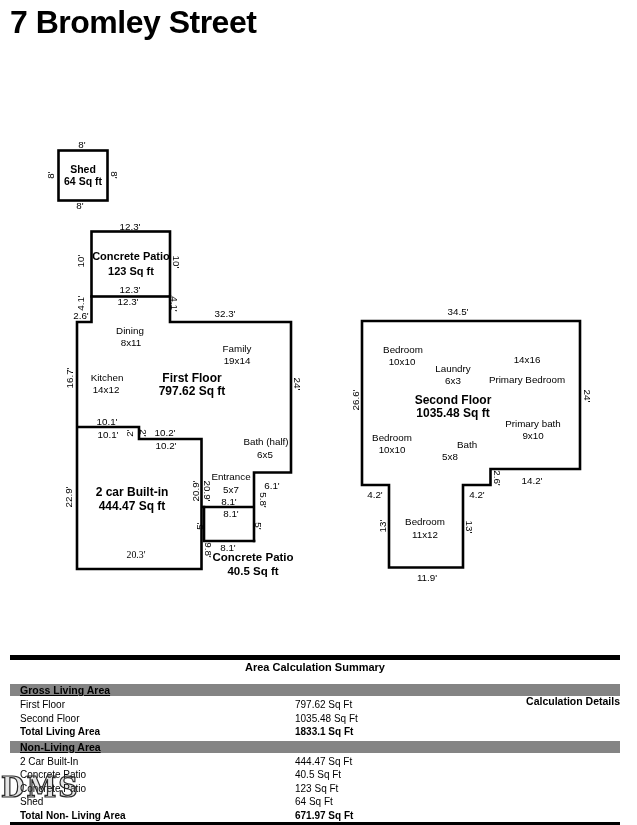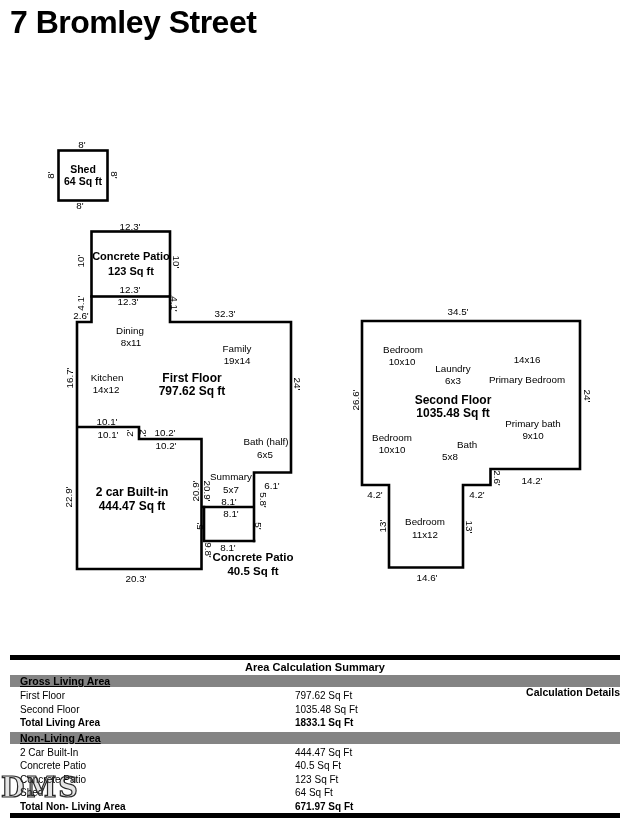--- a/index.html
+++ b/index.html
@@ -12,21 +12,21 @@
   
   #plan-svg{position:absolute;left:0;top:0;}
   #plan-labels .pl{position:absolute;transform:translate(-50%,-50%);white-space:nowrap;
                    font-size:9.8px;line-height:1;}
   #plan-labels .pl.b{font-weight:700;}
   #plan-labels .pl.ccw{transform:translate(-50%,-50%) rotate(-90deg);}
   #plan-labels .pl.cw{transform:translate(-50%,-50%) rotate(90deg);}
   
   #tbl{position:absolute;left:10px;top:655px;width:610px;}
   .bar-black{height:5px;background:#000;}
-  .t-title{height:15px;line-height:15px;text-align:center;font-weight:700;font-size:11px;}
+  .t-title{height:24px;line-height:15px;text-align:center;font-weight:700;font-size:11px;}
   .t-gray{position:relative;height:12px;line-height:12px;background:#848484;font-weight:700;font-size:10.5px;margin-bottom:2px;}
   .t-gray .g1{position:absolute;left:10px;top:0;text-decoration:underline;}
   .t-gray .g2{position:absolute;left:0;right:0;top:0;text-align:right;margin-top:11px;}
   .trow{display:flex;height:13.5px;align-items:center;font-size:10px;}
   .trow .c1{margin-left:10px;width:275px;flex:0 0 275px;}
   .trow .c2{flex:1;}
   .trow.b{font-weight:700;}
   .tgap{height:2px;}
   
   #wm{position:absolute;left:1px;top:772px;font-family:"DejaVu Serif","Liberation Serif",serif;
@@ -89,33 +89,33 @@
       <span class="pl cw" style="left: 143px; top: 433px;">2'</span>
       <span class="pl" style="left: 165px; top: 433px;">10.2'</span>
       <span class="pl" style="left: 166px; top: 446px;">10.2'</span>
       <span class="pl" style="left: 266px; top: 442px;">Bath (half)</span>
       <span class="pl" style="left: 265px; top: 455px;">6x5</span>
       <span class="pl ccw" style="left: 69px; top: 497px;">22.9'</span>
       <span class="pl b" style="left: 132px; top: 492px; font-size: 12px;">2 car Built-in</span>
       <span class="pl b" style="left: 132px; top: 506px; font-size: 12px;">444.47 Sq ft</span>
       <span class="pl ccw" style="left: 196px; top: 491px;">20.9'</span>
       <span class="pl cw" style="left: 207px; top: 491px;">20.9'</span>
-      <span class="pl" style="left: 231px; top: 477px;">Summary</span>
+      <span class="pl" style="left: 231px; top: 477px;">Entrance</span>
       <span class="pl" style="left: 231px; top: 490px;">5x7</span>
       <span class="pl" style="left: 272px; top: 486px;">6.1'</span>
       <span class="pl cw" style="left: 263px; top: 500px;">5.8'</span>
       <span class="pl" style="left: 229px; top: 502px;">8.1'</span>
       <span class="pl" style="left: 231px; top: 514px;">8.1'</span>
       <span class="pl ccw" style="left: 200px; top: 526px;">5'</span>
       <span class="pl cw" style="left: 258px; top: 526px;">5'</span>
       <span class="pl cw" style="left: 208px; top: 550px;">9.8'</span>
       <span class="pl" style="left: 228px; top: 548px;">8.1'</span>
       <span class="pl b" style="left: 253px; top: 558px; font-size: 11.5px;">Concrete Patio</span>
       <span class="pl b" style="left: 253px; top: 572px; font-size: 11.5px;">40.5 Sq ft</span>
-      <span class="pl" style="left: 136px; top: 579px;">20.3'</span>
+      <span class="pl" style="left: 136px; top: 555px; font-family: Liberation Serif, serif;">20.3'</span>
       <span class="pl" style="left: 458px; top: 312px;">34.5'</span>
       <span class="pl" style="left: 403px; top: 350px;">Bedroom</span>
       <span class="pl" style="left: 402px; top: 362px;">10x10</span>
       <span class="pl" style="left: 527px; top: 348px; margin-top: 32px;">Primary Bedroom</span>
       <span class="pl" style="left: 527px; top: 360px;">14x16</span>
       <span class="pl" style="left: 453px; top: 369px;">Laundry</span>
       <span class="pl" style="left: 453px; top: 381px;">6x3</span>
       <span class="pl ccw" style="left: 356px; top: 400px;">26.6'</span>
       <span class="pl b" style="left: 453px; top: 400px; font-size: 12px;">Second Floor</span>
       <span class="pl b" style="left: 453px; top: 413px; font-size: 12px;">1035.48 Sq ft</span>
@@ -127,21 +127,21 @@
       <span class="pl" style="left: 448px; top: 445px; margin-left: 19px;">Bath</span>
       <span class="pl" style="left: 450px; top: 457px;">5x8</span>
       <span class="pl cw" style="left: 497px; top: 478px;">2.6'</span>
       <span class="pl" style="left: 532px; top: 481px;">14.2'</span>
       <span class="pl" style="left: 375px; top: 495px;">4.2'</span>
       <span class="pl" style="left: 477px; top: 495px;">4.2'</span>
       <span class="pl ccw" style="left: 383px; top: 526px;">13'</span>
       <span class="pl cw" style="left: 469px; top: 527px;">13'</span>
       <span class="pl" style="left: 425px; top: 522px;">Bedroom</span>
       <span class="pl" style="left: 425px; top: 535px;">11x12</span>
-      <span class="pl" style="left: 427px; top: 578px;">14.6'</span>
+      <span class="pl" style="left: 427px; top: 578px;">11.9'</span>
     </div>
 
   <div id="tbl">
     <div class="bar-black"></div>
     <div class="t-title">Area Calculation Summary</div>
     <div class="t-gray">
       <span class="g1">Gross Living Area</span>
       <span class="g2">Calculation Details</span>
     </div>
     <div>

